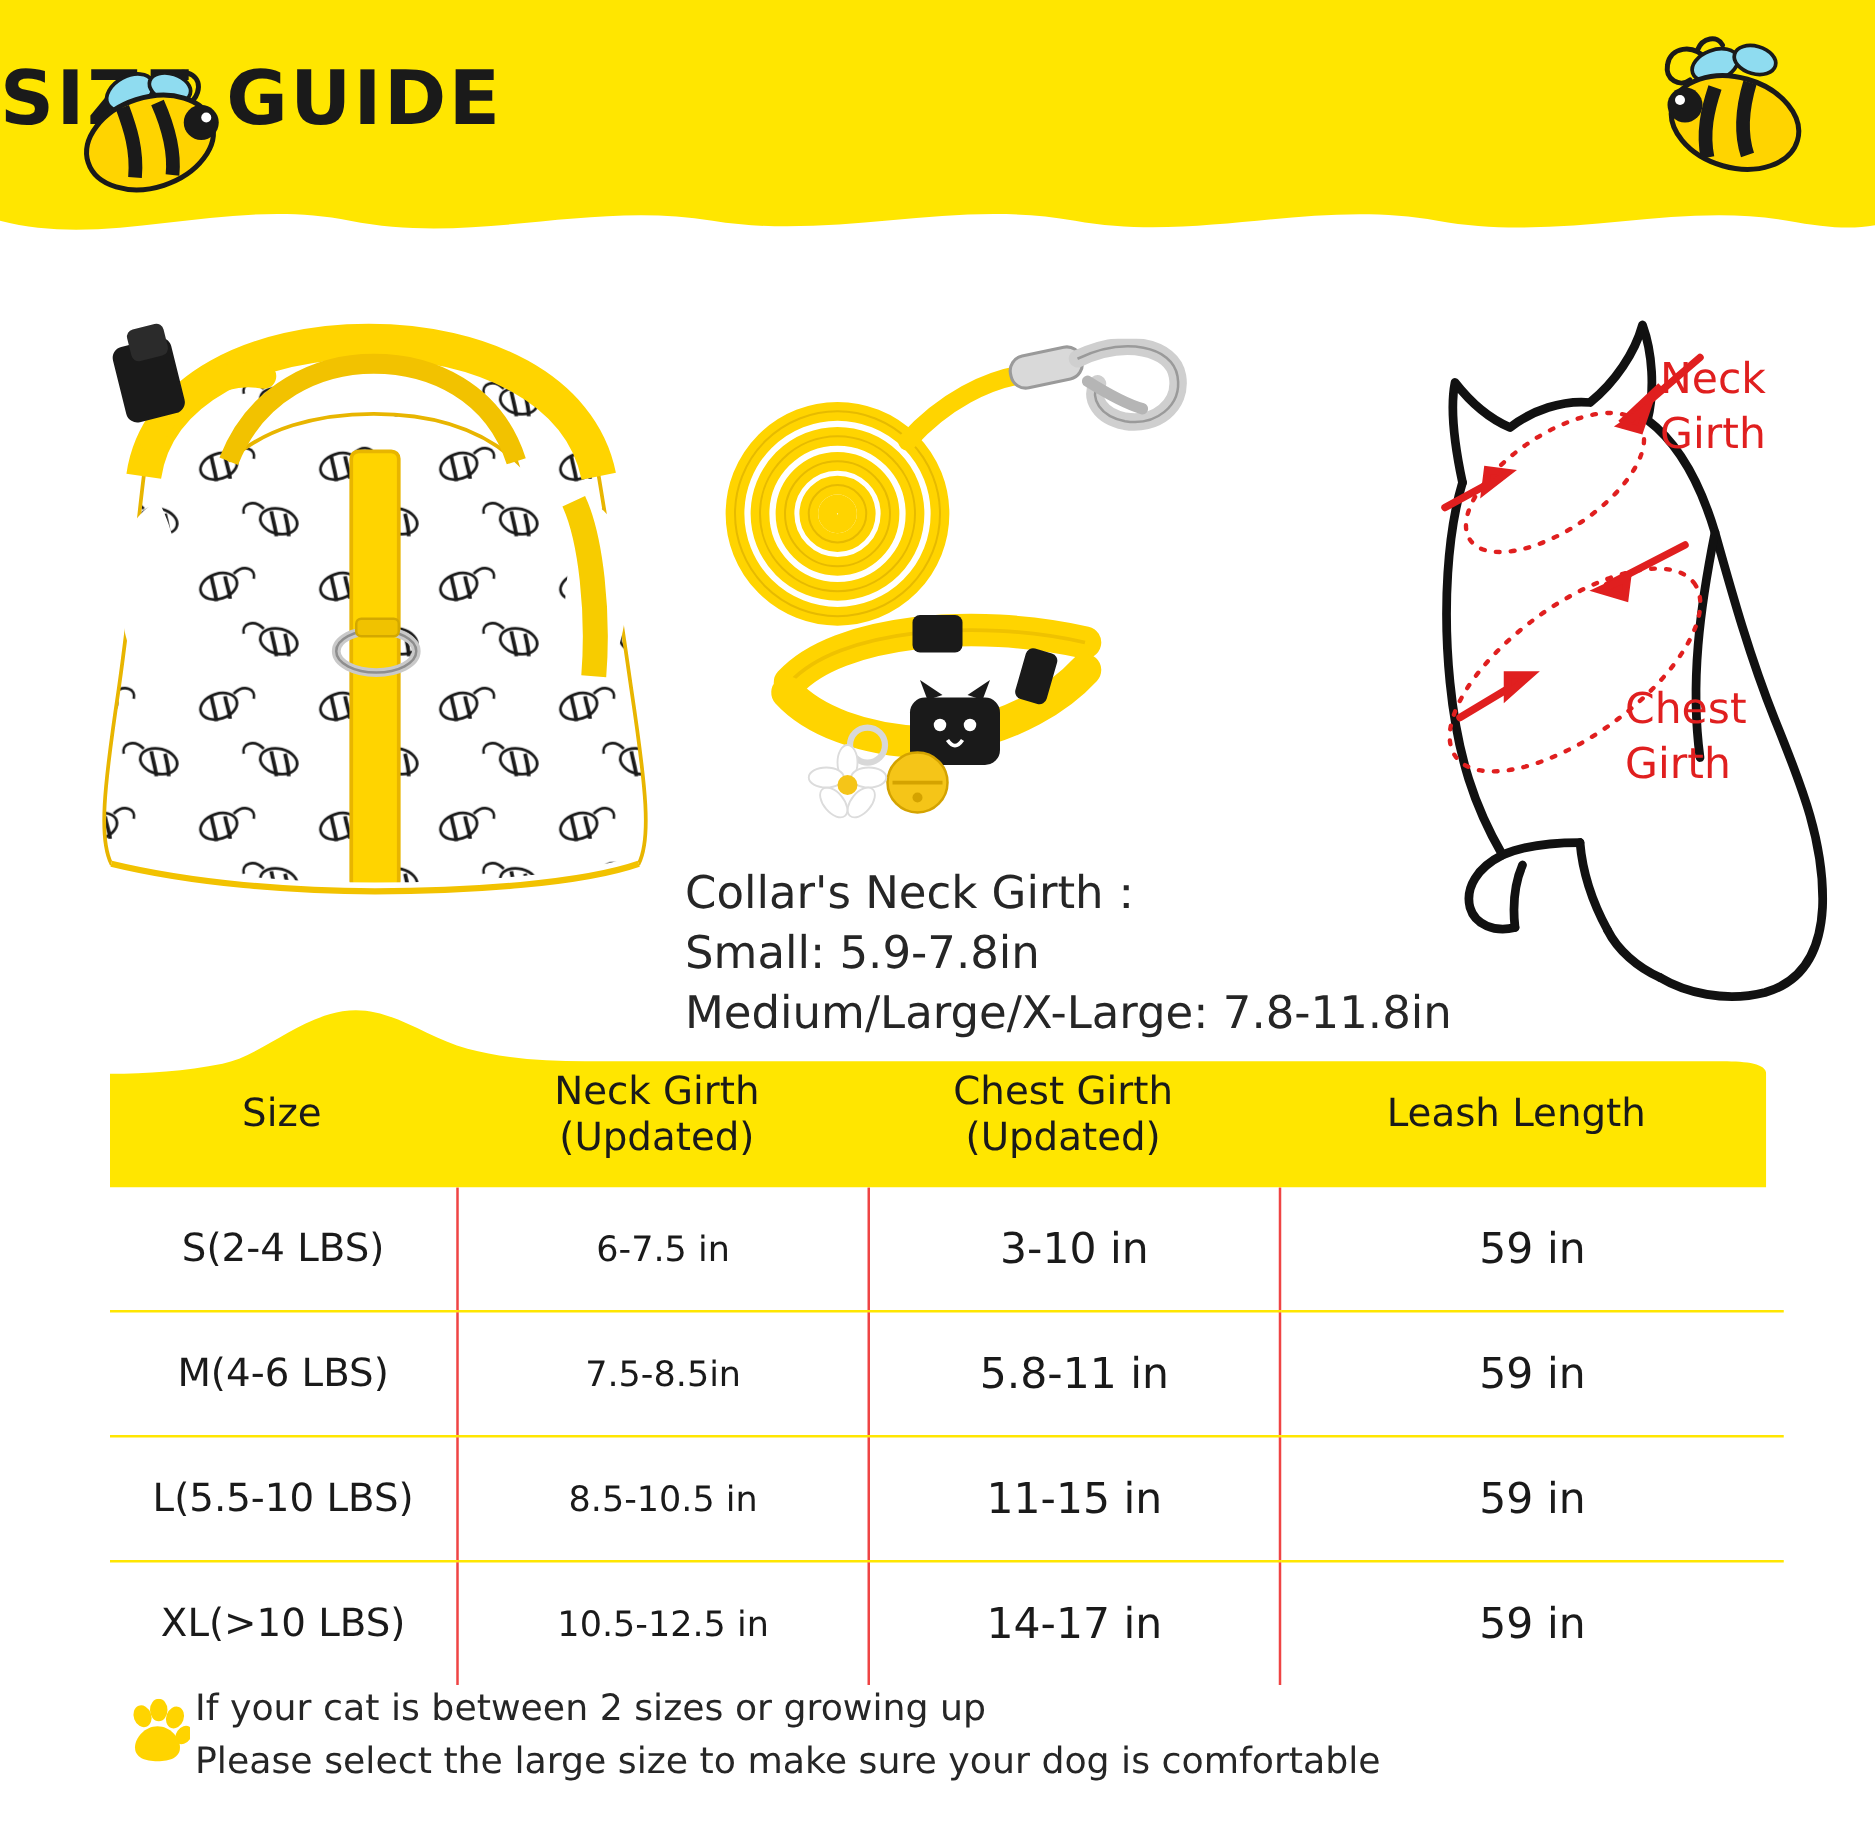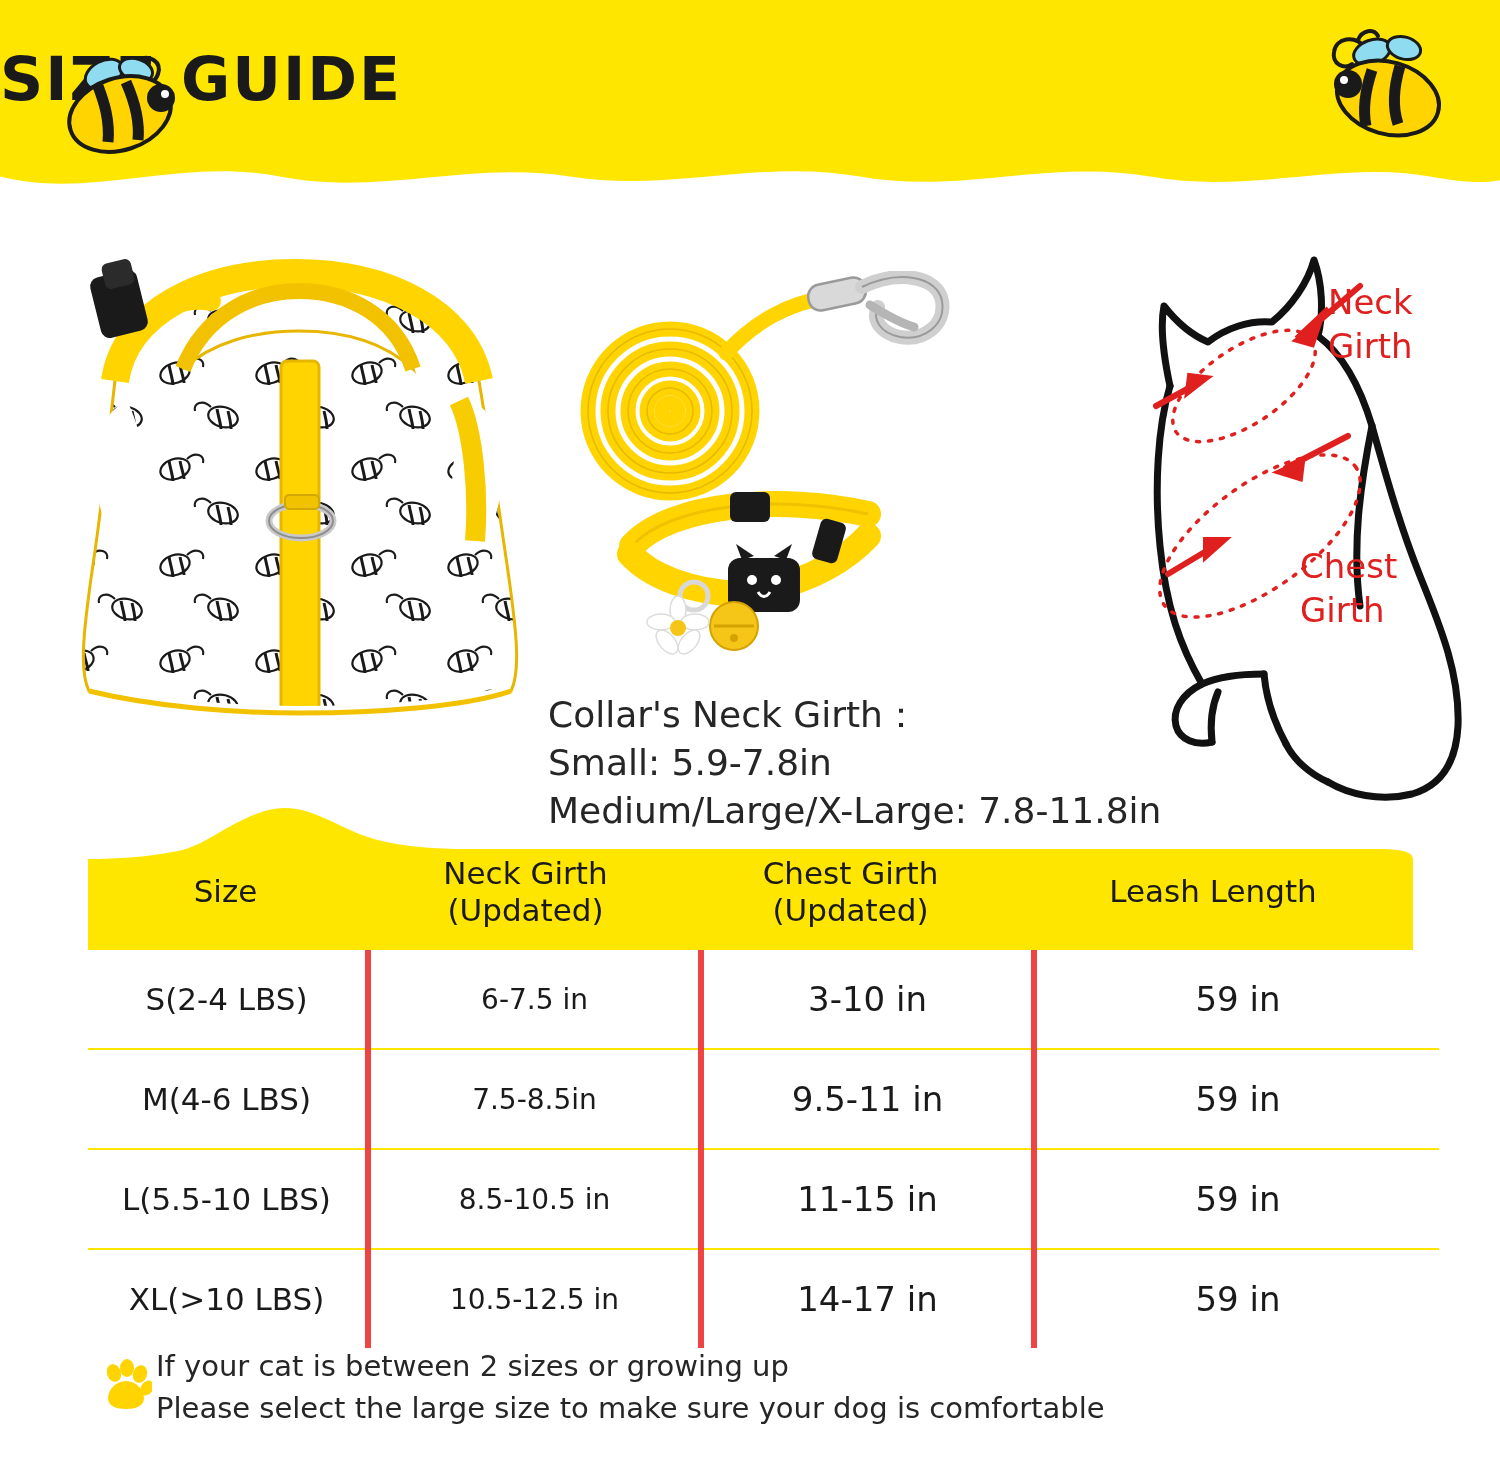--- a/index.html
+++ b/index.html
@@ -126,21 +126,21 @@
   .th-chest  { width: 325px; }
   .th-leash  { width: 400px; padding-top: 18px; }
 
   table.size-table {
     border-collapse: collapse;
     width: 1325px;
     table-layout: fixed;
   }
   table.size-table td {
     border-bottom: 2px solid #ffe600;
-    border-right: 6px solid #ef4444;
+    border-right: 2px solid #ef4444;
     height: 96px;
     text-align: center;
     vertical-align: middle;
     color: #1a1a1a;
     font-family: "DejaVu Sans", sans-serif;
   }
   table.size-table tr td:last-child { border-right: none; }
   table.size-table tr:last-child td { border-bottom: none; }
   td.c-size  { width: 275px; font-size: 31px; }
   td.c-neck  { width: 325px; font-size: 28px; }
@@ -422,21 +422,21 @@
     <tbody>
       <tr>
         <td class="c-size">S(2-4 LBS)</td>
         <td class="c-neck">6-7.5 in</td>
         <td class="c-chest">3-10 in</td>
         <td class="c-leash">59 in</td>
       </tr>
       <tr>
         <td class="c-size">M(4-6 LBS)</td>
         <td class="c-neck">7.5-8.5in</td>
-        <td class="c-chest">9.5-11 in</td>
+        <td class="c-chest">5.8-11 in</td>
         <td class="c-leash">59 in</td>
       </tr>
       <tr>
         <td class="c-size">L(5.5-10 LBS)</td>
         <td class="c-neck">8.5-10.5 in</td>
         <td class="c-chest">11-15 in</td>
         <td class="c-leash">59 in</td>
       </tr>
       <tr>
         <td class="c-size">XL(&gt;10 LBS)</td>

